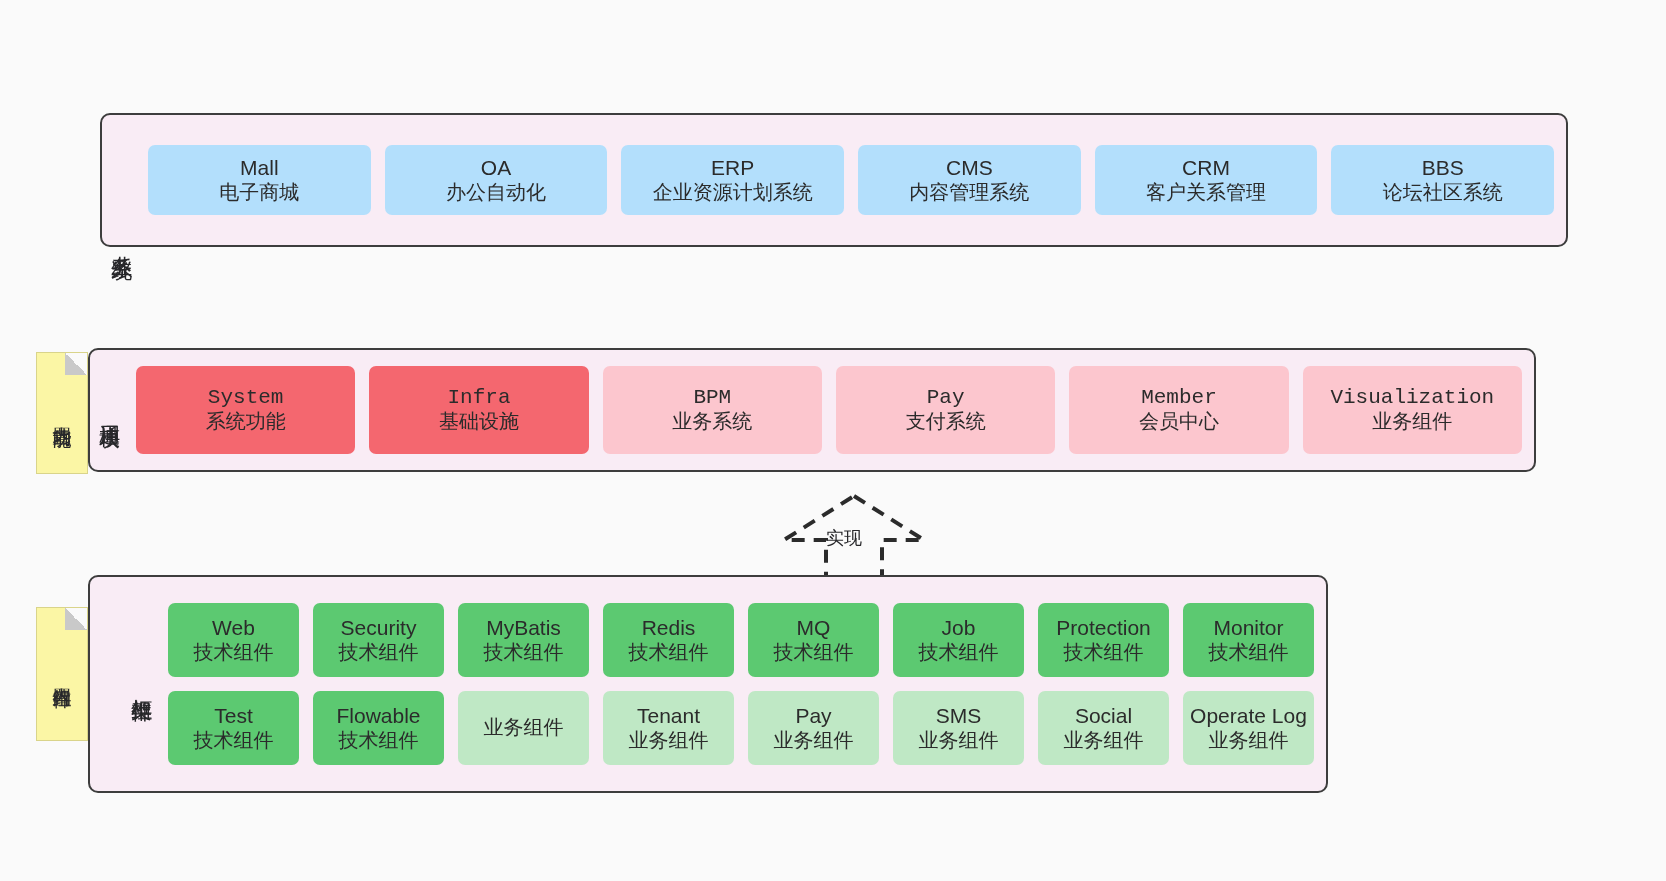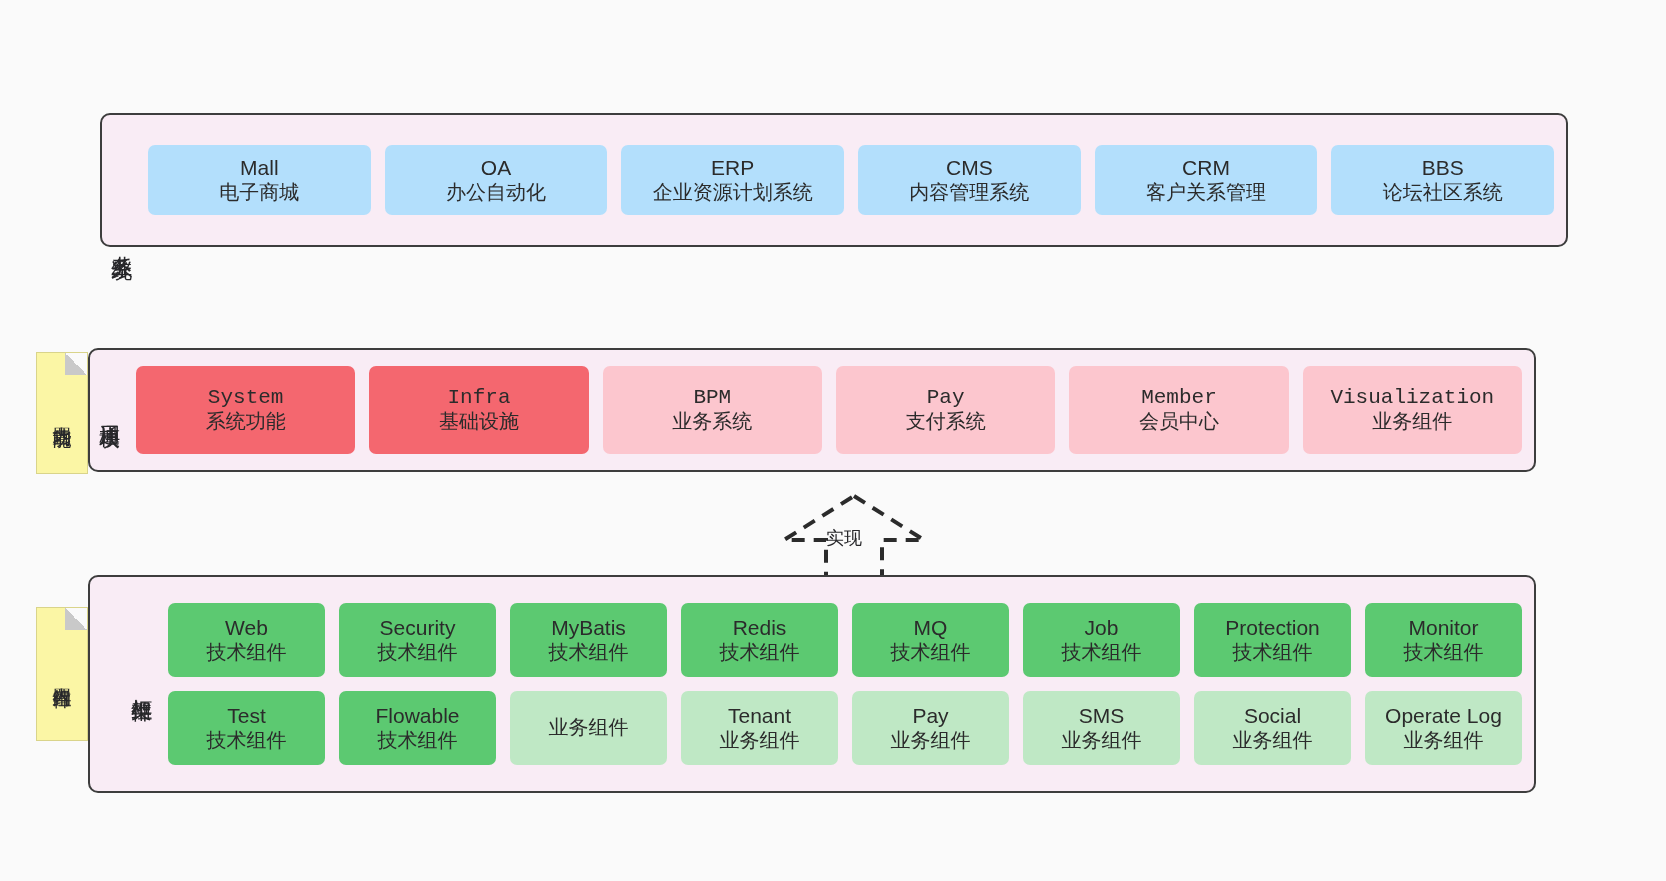--- a/index.html
+++ b/index.html
@@ -81,21 +81,21 @@
   
   .c-blue        { background: #b3dffc; }
   .c-red         { background: #f4676f; }
   .c-pink        { background: #fcc6ce; }
   .c-green       { background: #5cc971; }
   .c-lightgreen  { background: #bfe8c5; }
 
   
   #layer-business { left: 100px;  top: 113px; width: 1468px; height: 134px; align-items: flex-end; }
   #layer-common   { left: 88px;  top: 348px; width: 1448px; height: 124px; }
-  #layer-framework{ left: 88px;  top: 575px; width: 1448px; height: 218px; padding-left: 32px; }
+  #layer-framework{ left: 88px;  top: 575px; width: 1240px; height: 218px; padding-left: 32px; }
 
   #layer-business .boxes  { height: 70px; align-self: center; }
   #layer-common   .boxes  { height: 88px; align-self: center; font-family: Liberation Mono, monospace; }
 
   #layer-business .node { height: 70px; }
   #layer-common   .node { height: 88px; }
   #layer-framework .node { height: 74px; }
 
   
   .sticky {

